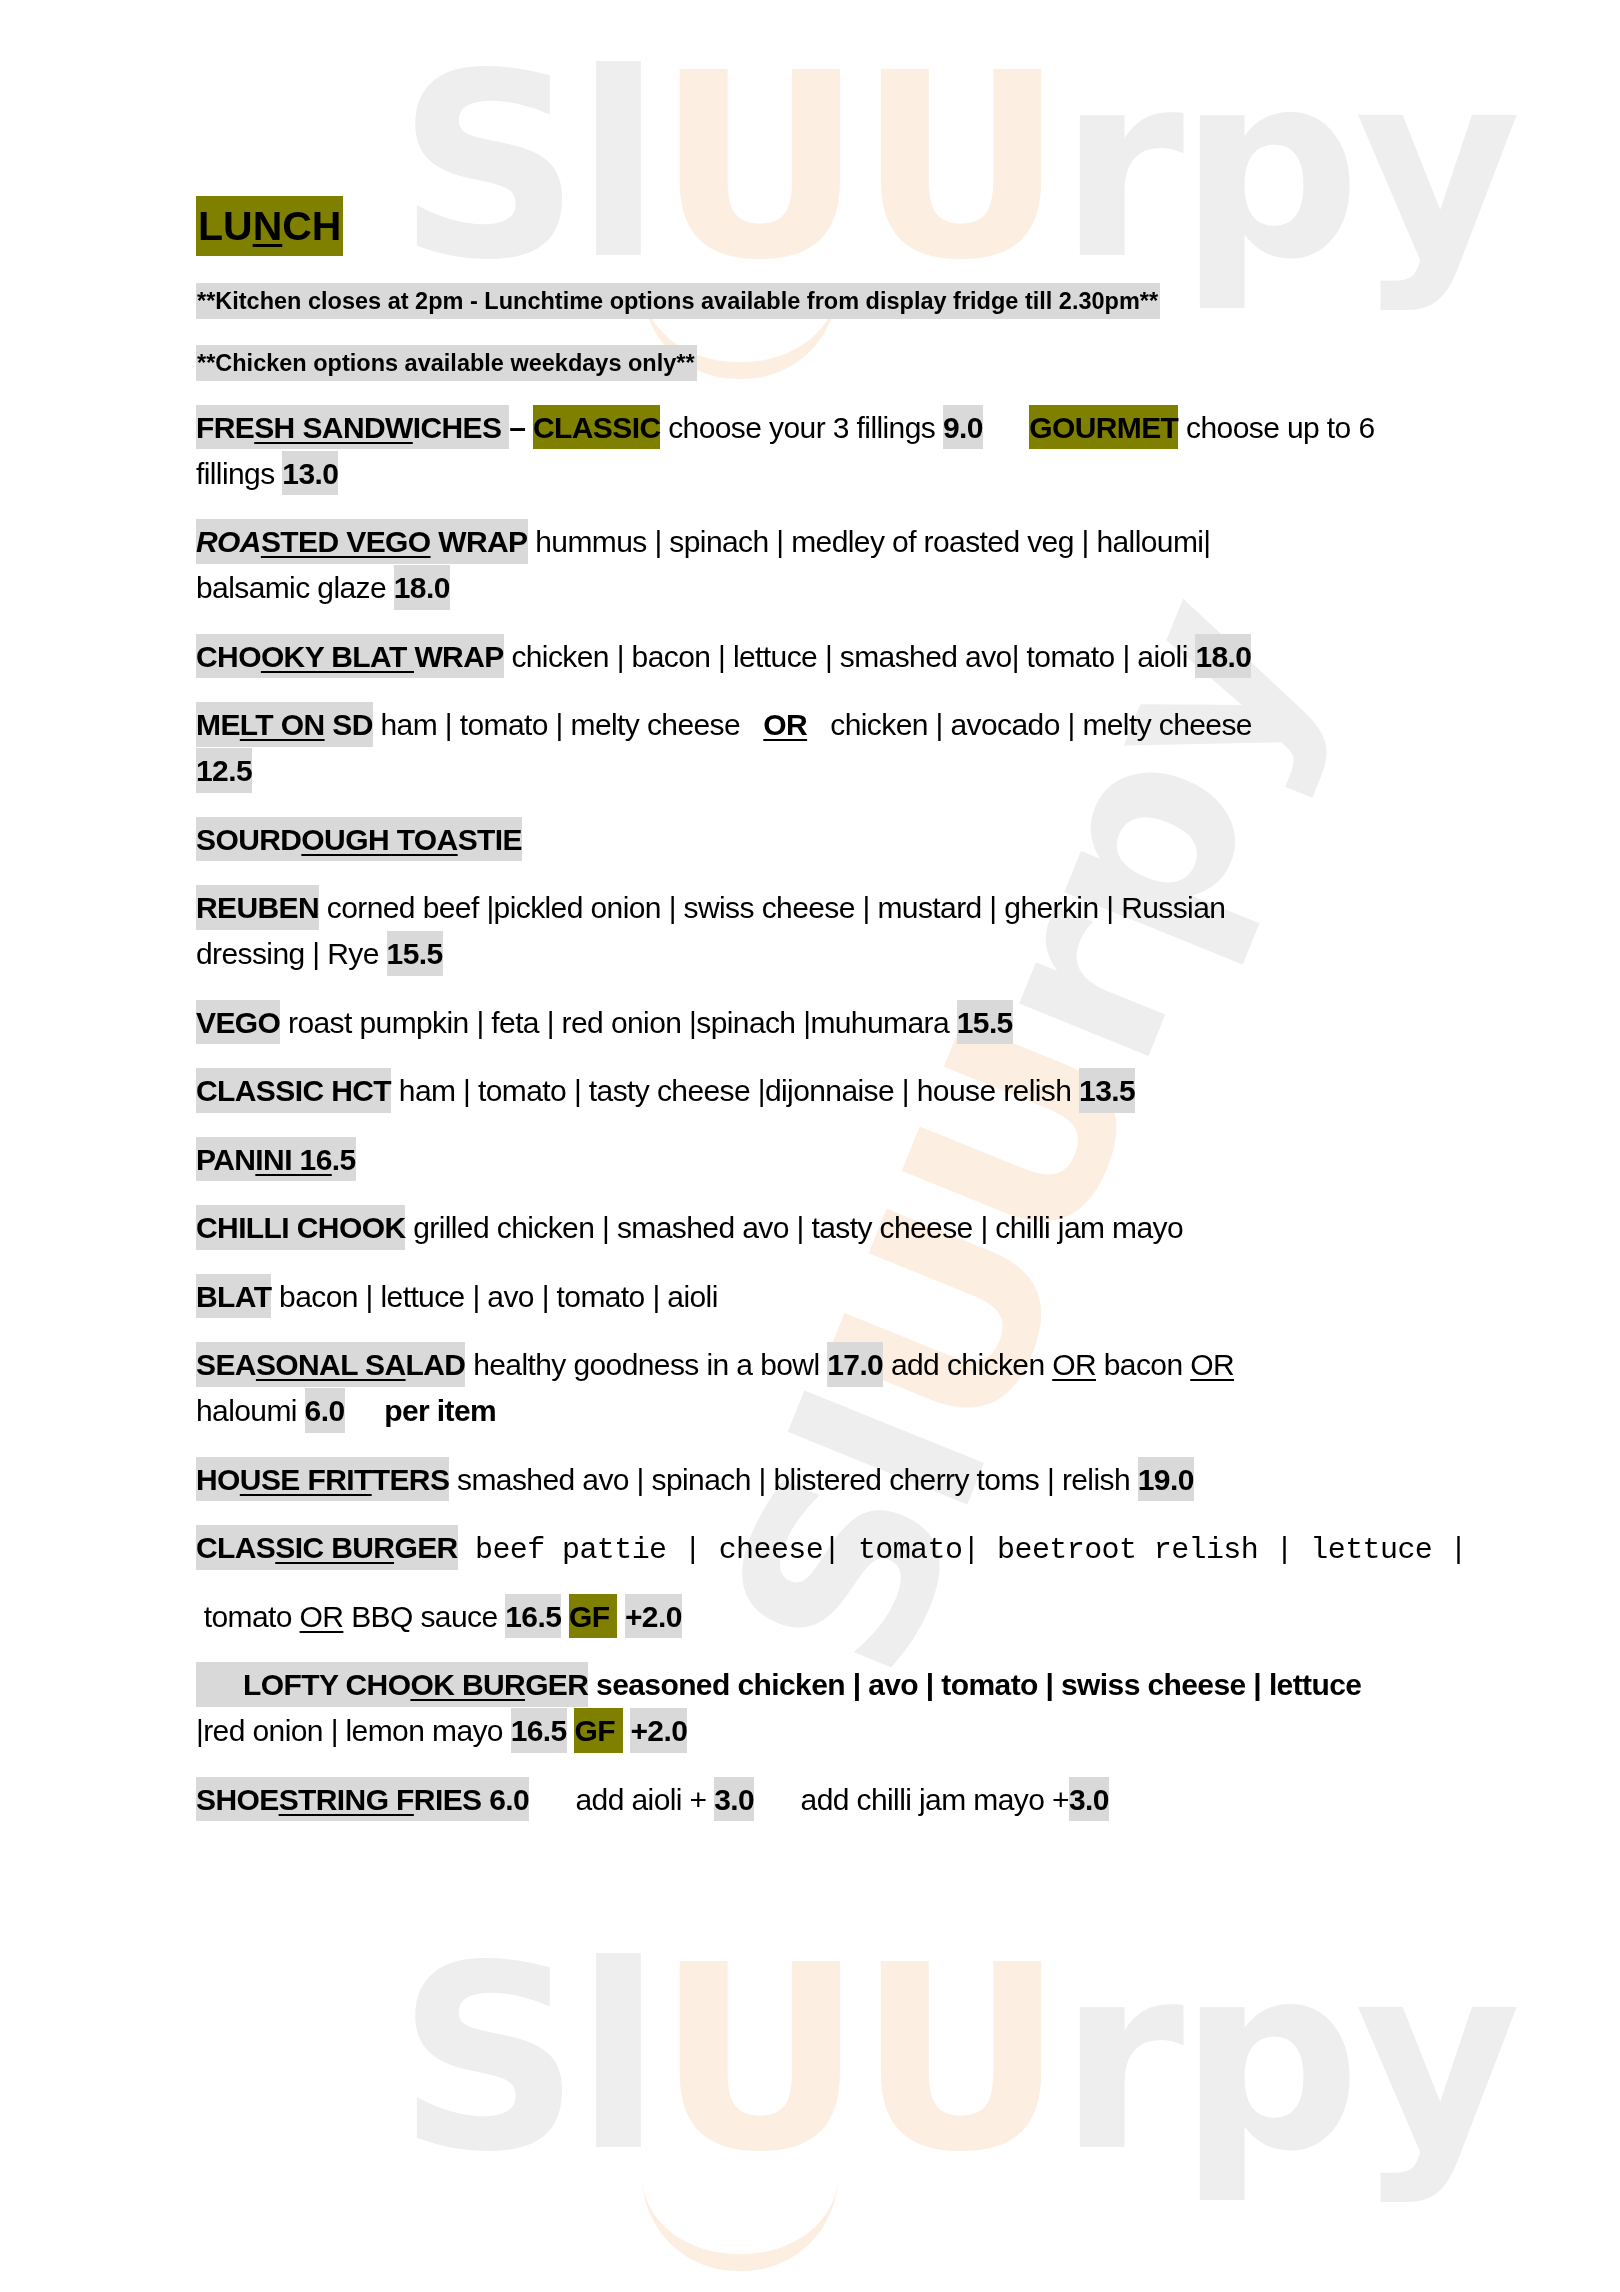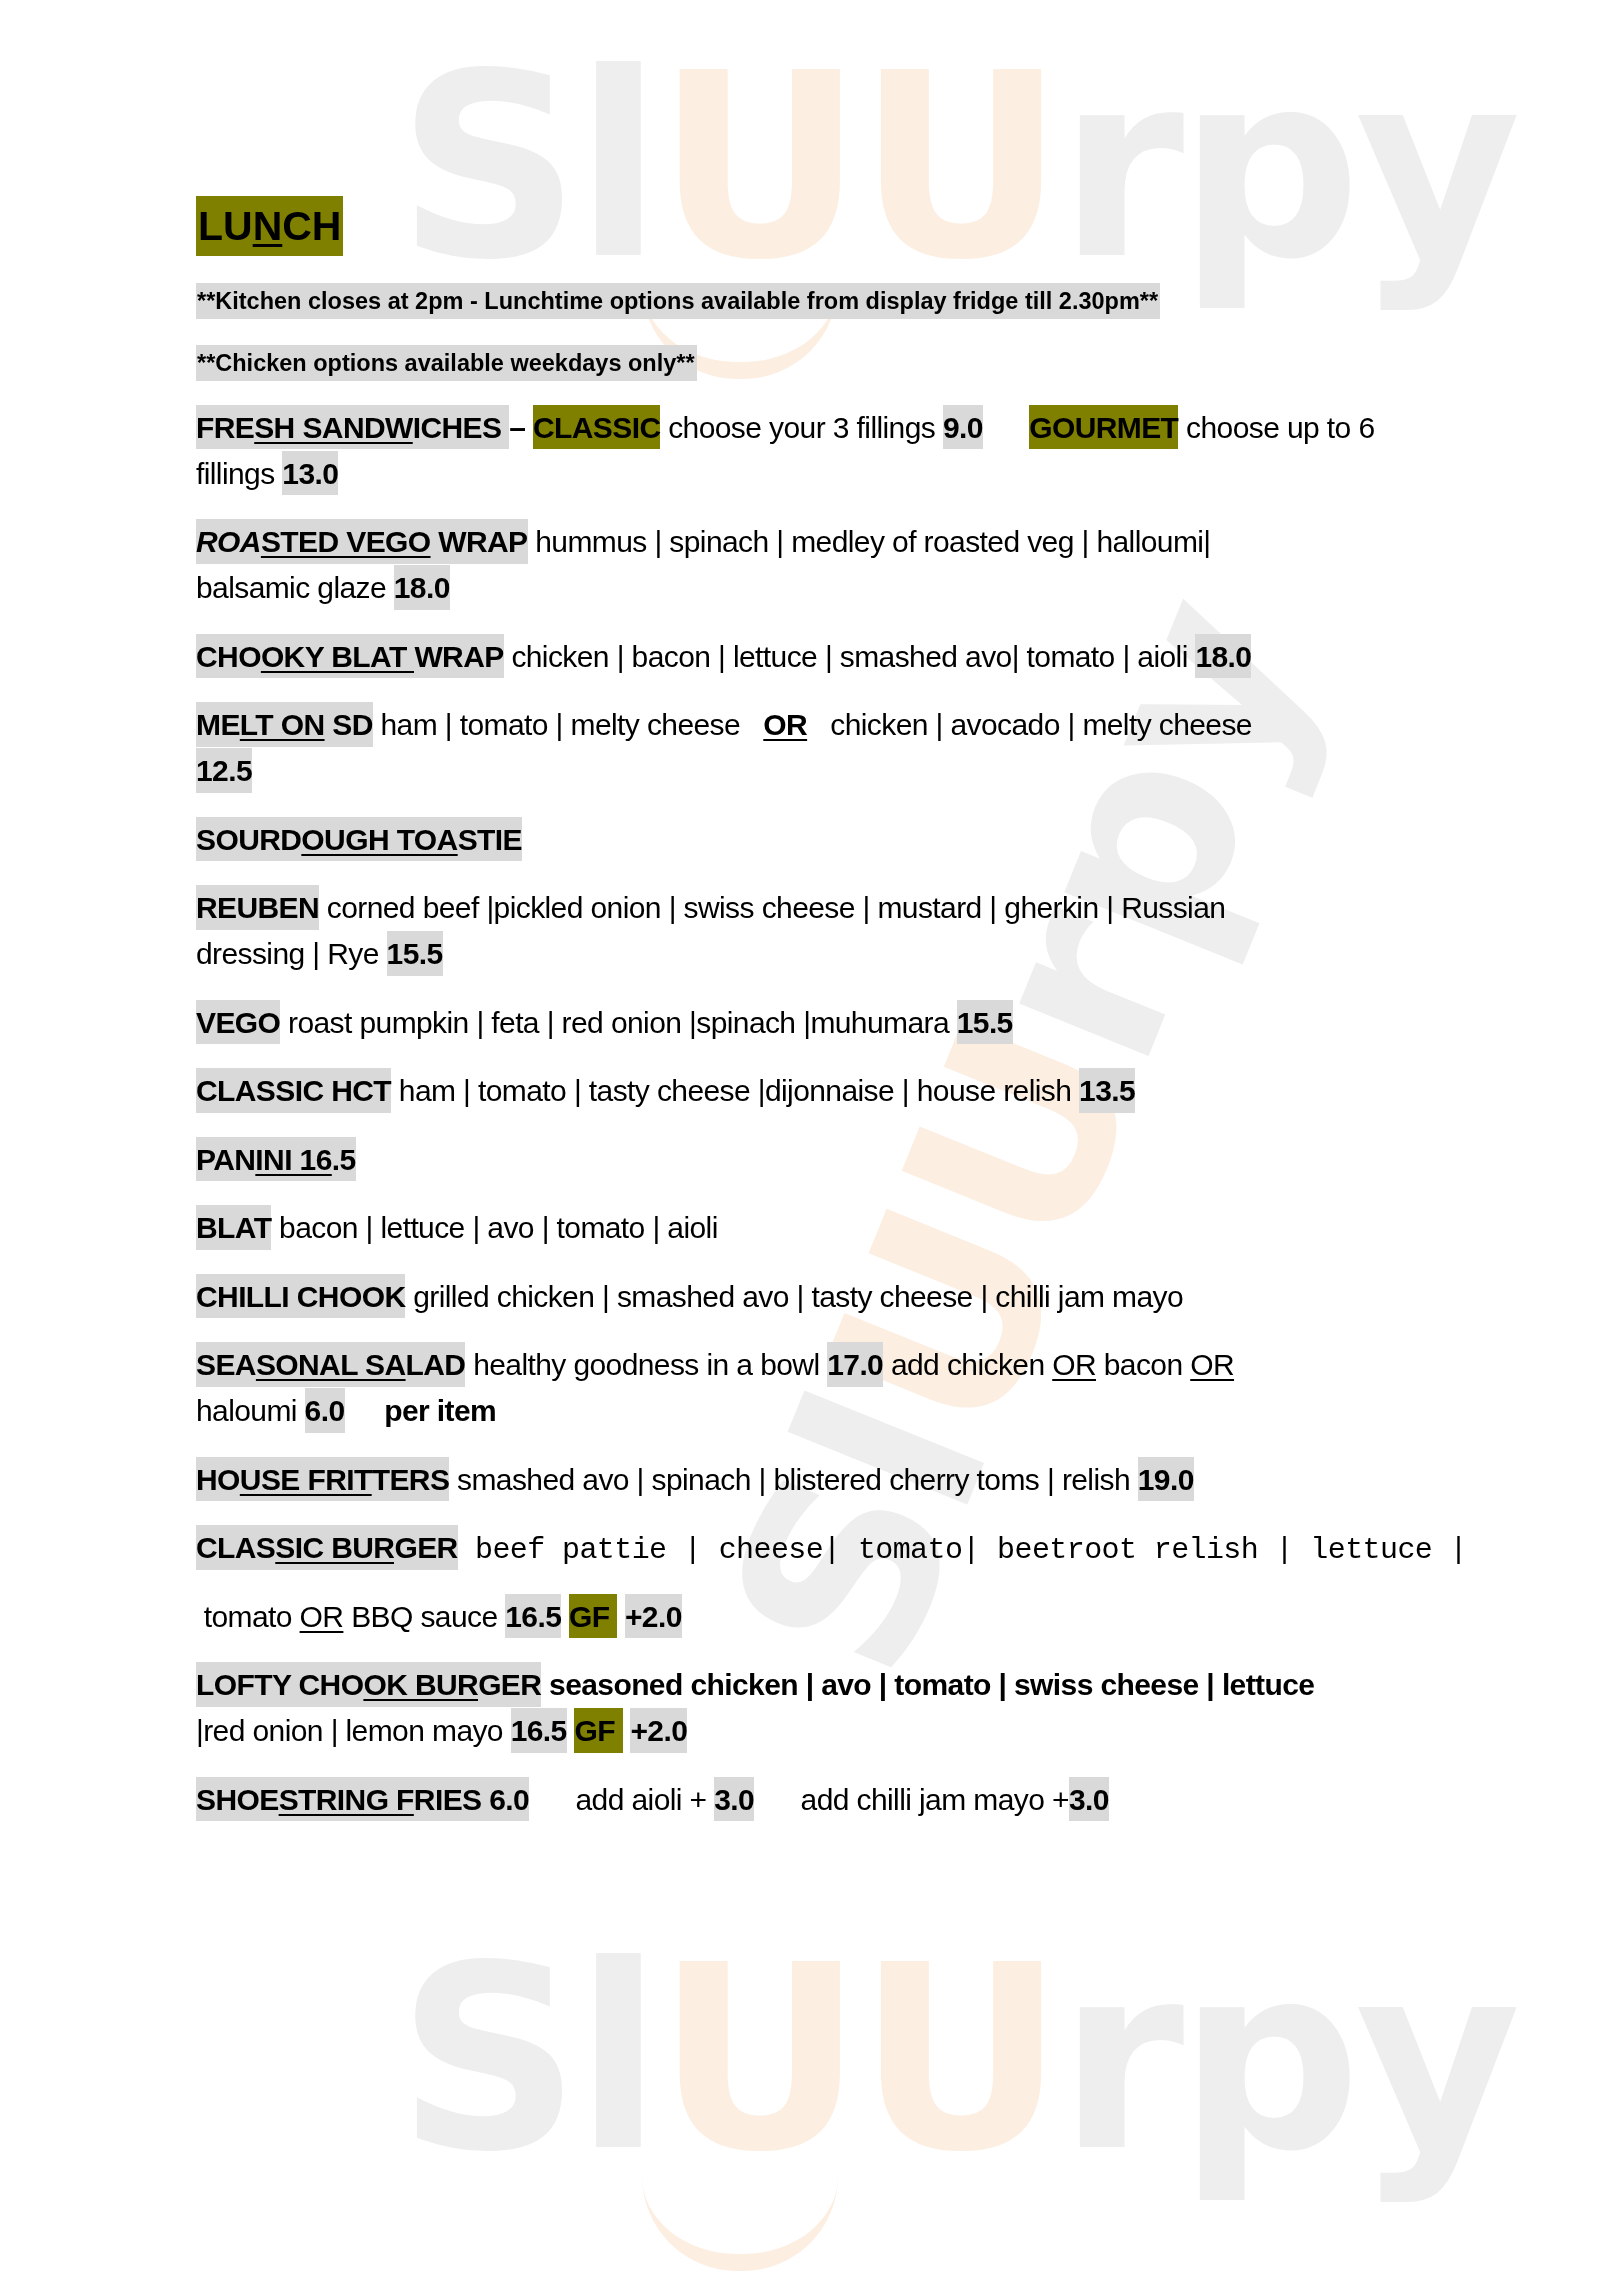--- a/index.html
+++ b/index.html
@@ -84,40 +84,40 @@
       <div class="para">
         <div class="line"><span class="seg b hl-gray" style="white-space: pre;">VEGO</span><span class="seg" style="white-space: pre;"> roast pumpkin | feta | red onion |spinach |muhumara </span><span class="seg b hl-gray" style="white-space: pre;">15.5</span></div>
       </div>
       <div class="para">
         <div class="line"><span class="seg b hl-gray" style="white-space: pre;">CLASSIC HCT</span><span class="seg" style="white-space: pre;"> ham | tomato | tasty cheese |dijonnaise | house relish </span><span class="seg b hl-gray" style="white-space: pre;">13.5</span></div>
       </div>
       <div class="para">
         <div class="line"><span class="seg b hl-gray" style="white-space: pre;">PAN</span><span class="seg b hl-gray u" style="white-space: pre;">INI 16</span><span class="seg b hl-gray" style="white-space: pre;">.5</span></div>
       </div>
       <div class="para">
-        <div class="line"><span class="seg b hl-gray" style="white-space: pre;">BLAT</span><span class="seg" style="white-space: pre;"> bacon | lettuce | avo | tomato | aioli</span></div>
+        <div class="line"><span class="seg b hl-gray" style="white-space: pre;">CHILLI CHOOK</span><span class="seg" style="white-space: pre;"> grilled chicken | smashed avo | tasty cheese | chilli jam mayo</span></div>
       </div>
       <div class="para">
-        <div class="line"><span class="seg b hl-gray" style="white-space: pre;">CHILLI CHOOK</span><span class="seg" style="white-space: pre;"> grilled chicken | smashed avo | tasty cheese | chilli jam mayo</span></div>
+        <div class="line"><span class="seg b hl-gray" style="white-space: pre;">BLAT</span><span class="seg" style="white-space: pre;"> bacon | lettuce | avo | tomato | aioli</span></div>
       </div>
       <div class="para">
         <div class="line"><span class="seg b hl-gray" style="white-space: pre;">SEA</span><span class="seg b hl-gray u" style="white-space: pre;">SONAL SA</span><span class="seg b hl-gray" style="white-space: pre;">LAD</span><span class="seg" style="white-space: pre;"> healthy goodness in a bowl </span><span class="seg b hl-gray" style="white-space: pre;">17.0</span><span class="seg" style="white-space: pre;"> add chicken </span><span class="seg u" style="white-space: pre;">OR</span><span class="seg" style="white-space: pre;"> bacon </span><span class="seg u" style="white-space: pre;">OR</span></div>
         <div class="line"><span class="seg" style="white-space: pre;">haloumi </span><span class="seg b hl-gray" style="white-space: pre;">6.0</span><span class="seg b" style="white-space: pre; padding-left: 32px;"> per item</span></div>
       </div>
       <div class="para">
         <div class="line"><span class="seg b hl-gray" style="white-space: pre;">HO</span><span class="seg b hl-gray u" style="white-space: pre;">USE FRIT</span><span class="seg b hl-gray" style="white-space: pre;">TERS</span><span class="seg" style="white-space: pre;"> smashed avo | spinach | blistered cherry toms | relish </span><span class="seg b hl-gray" style="white-space: pre;">19.0</span></div>
       </div>
       <div class="para">
         <div class="line"><span class="seg b hl-gray" style="white-space: pre;">CLAS</span><span class="seg b hl-gray u" style="white-space: pre;">SIC BUR</span><span class="seg b hl-gray" style="white-space: pre;">GER</span><span class="seg" style="white-space: pre; font-family: Liberation Mono, monospace;"> beef pattie | cheese| tomato| beetroot relish | lettuce |</span></div>
       </div>
       <div class="para">
         <div class="line"><span class="seg" style="white-space: pre;"> tomato </span><span class="seg u" style="white-space: pre;">OR</span><span class="seg" style="white-space: pre;"> BBQ sauce </span><span class="seg b hl-gray" style="white-space: pre;">16.5</span><span class="seg" style="white-space: pre;"> </span><span class="seg b hl-olive" style="white-space: pre;">GF </span><span class="seg" style="white-space: pre;"> </span><span class="seg b hl-gray" style="white-space: pre;">+2.0</span></div>
       </div>
       <div class="para">
-        <div class="line"><span class="seg b hl-gray" style="white-space: pre;">LOFTY CHO</span><span class="seg b hl-gray u" style="white-space: pre;">OK BUR</span><span class="seg b hl-gray" style="white-space: pre;">GER</span><span class="seg" style="white-space: pre; font-weight: bold;"> seasoned chicken | avo | tomato | swiss cheese | lettuce</span></div>
+        <div class="line"><span class="seg b hl-gray" style="white-space: pre; padding-left: 47px;">LOFTY CHO</span><span class="seg b hl-gray u" style="white-space: pre;">OK BUR</span><span class="seg b hl-gray" style="white-space: pre;">GER</span><span class="seg" style="white-space: pre; font-weight: bold;"> seasoned chicken | avo | tomato | swiss cheese | lettuce</span></div>
         <div class="line"><span class="seg" style="white-space: pre;">|red onion | lemon mayo </span><span class="seg b hl-gray" style="white-space: pre;">16.5</span><span class="seg" style="white-space: pre;"> </span><span class="seg b hl-olive" style="white-space: pre;">GF </span><span class="seg" style="white-space: pre;"> </span><span class="seg b hl-gray" style="white-space: pre;">+2.0</span></div>
       </div>
       <div class="para">
         <div class="line"><span class="seg b hl-gray" style="white-space: pre;">SHOE</span><span class="seg b hl-gray u" style="white-space: pre;">STRING F</span><span class="seg b hl-gray" style="white-space: pre;">RIES 6.0</span><span class="seg" style="white-space: pre;">      add aioli + </span><span class="seg b hl-gray" style="white-space: pre;">3.0</span><span class="seg" style="white-space: pre;">      add chilli jam mayo +</span><span class="seg b hl-gray" style="white-space: pre;">3.0</span></div>
       </div>
     </div>
 </div>
 
 
 </body></html>

